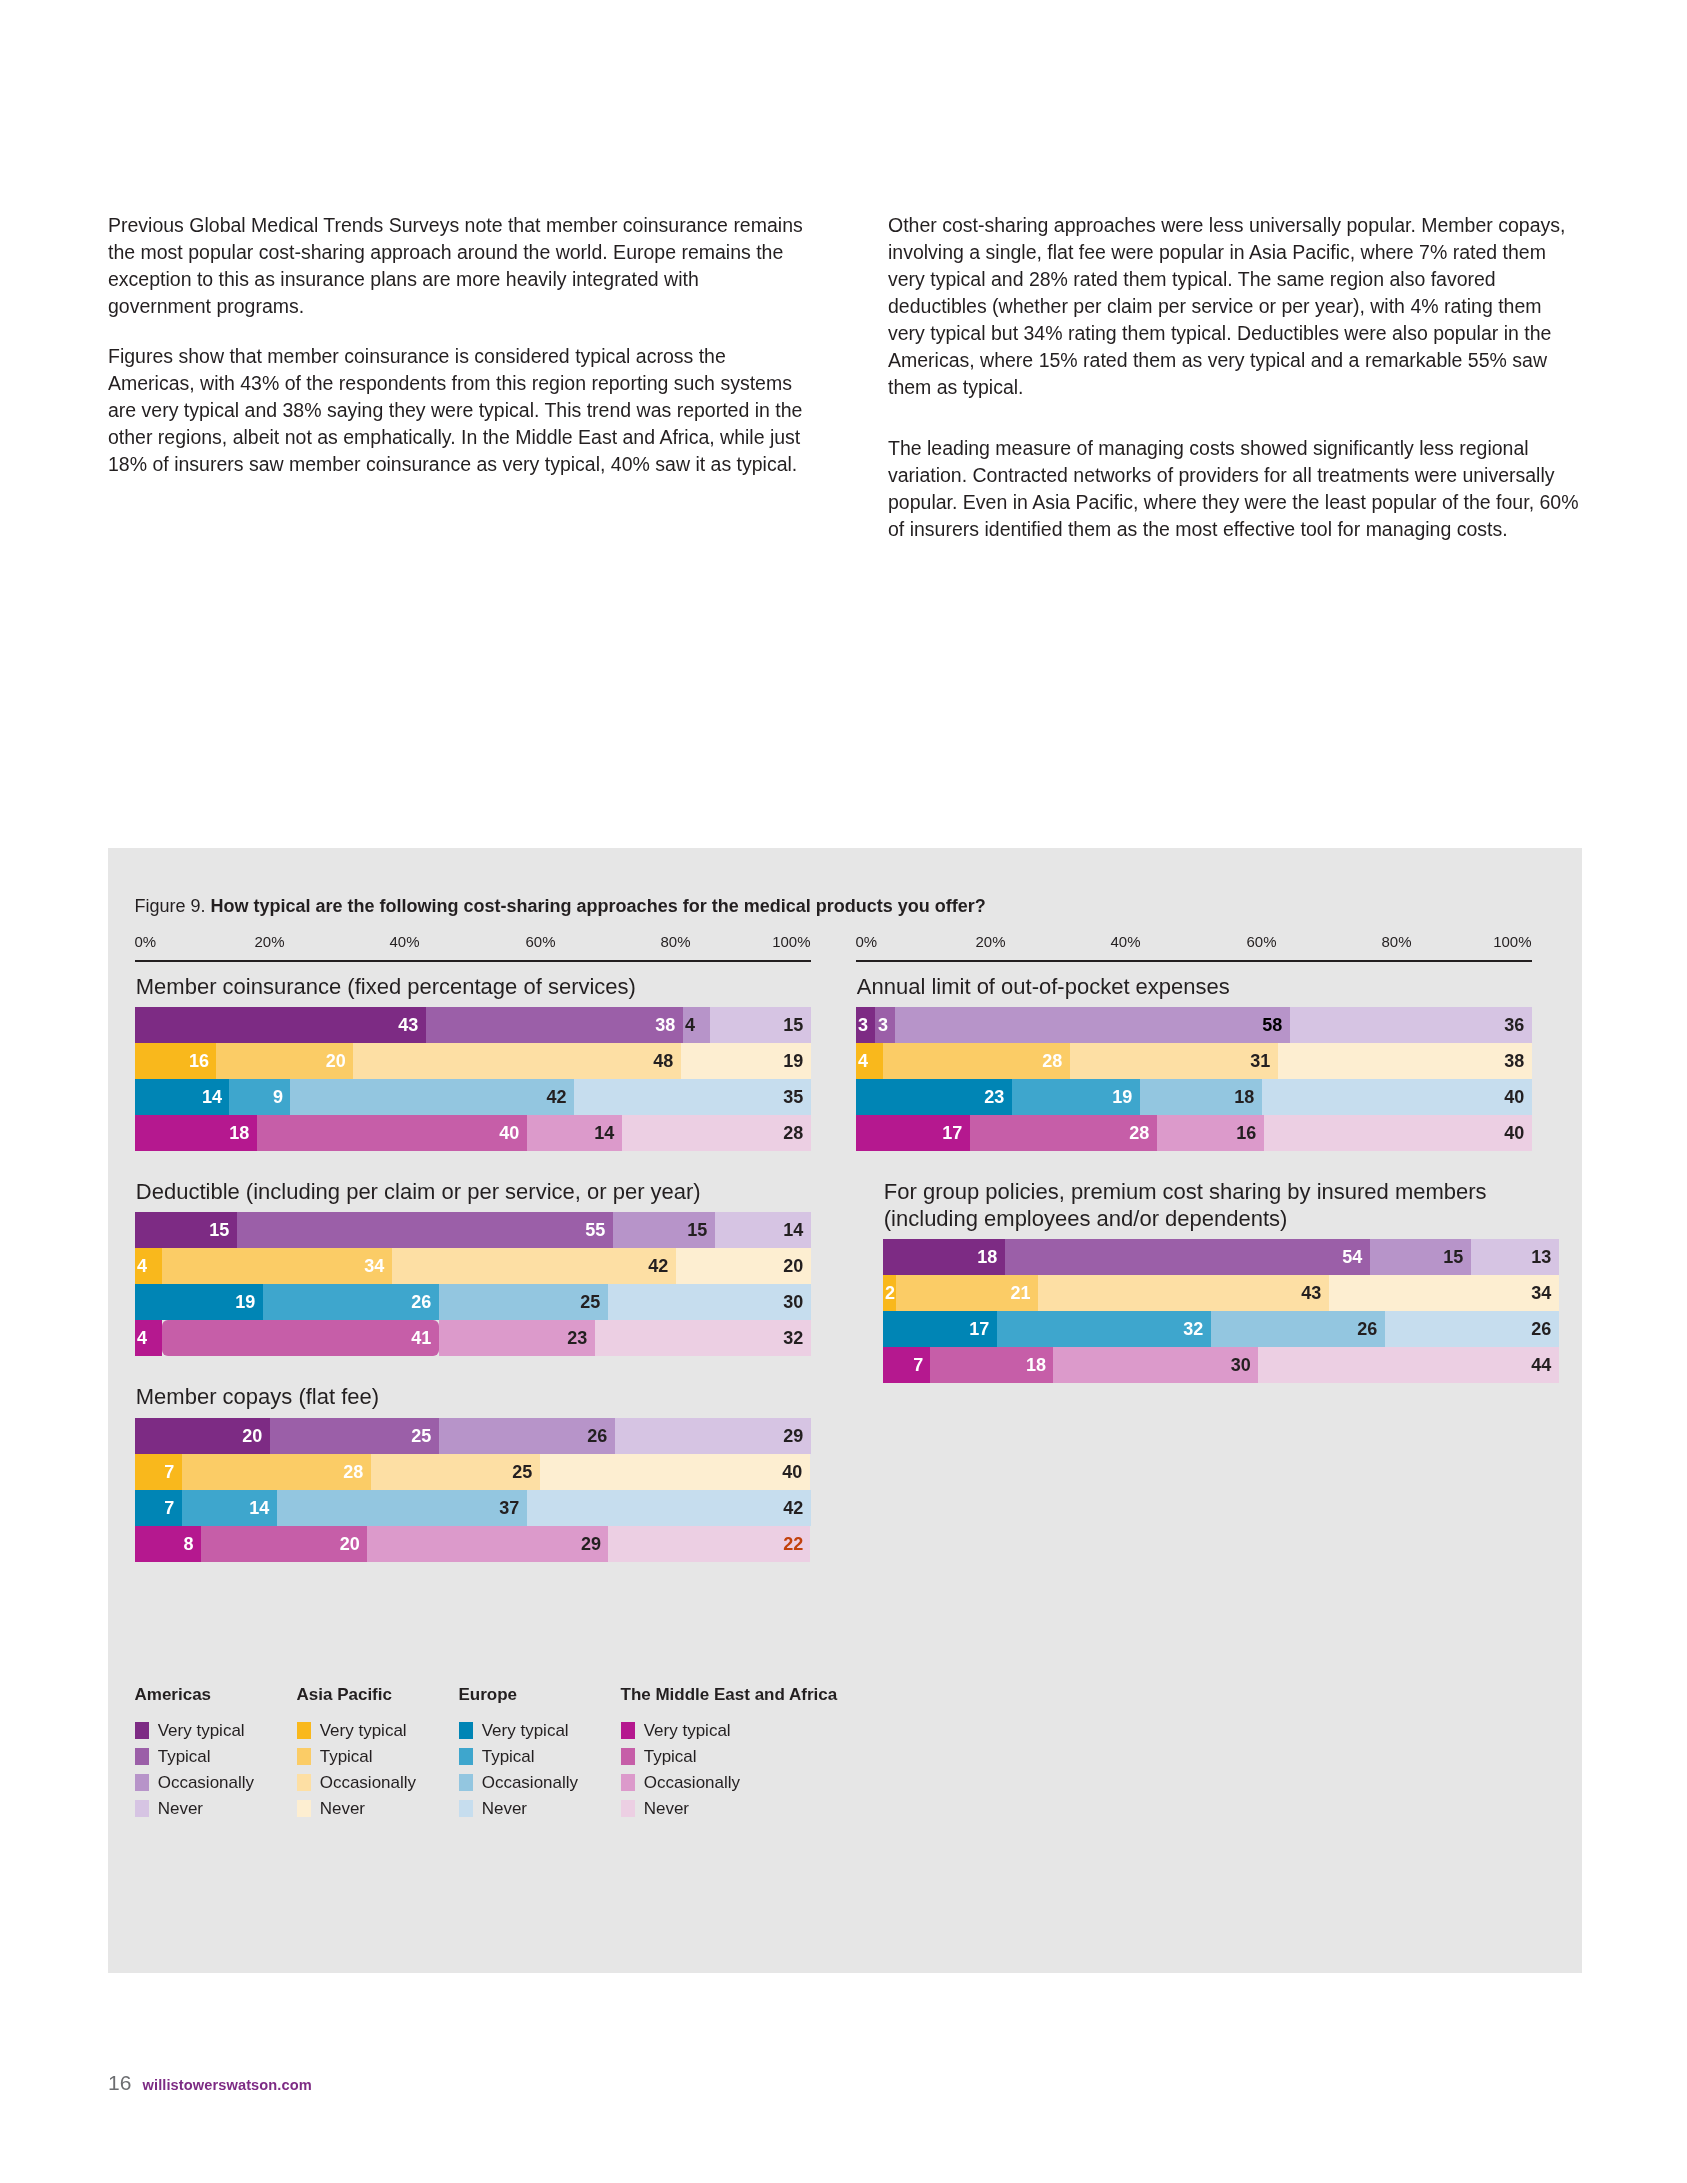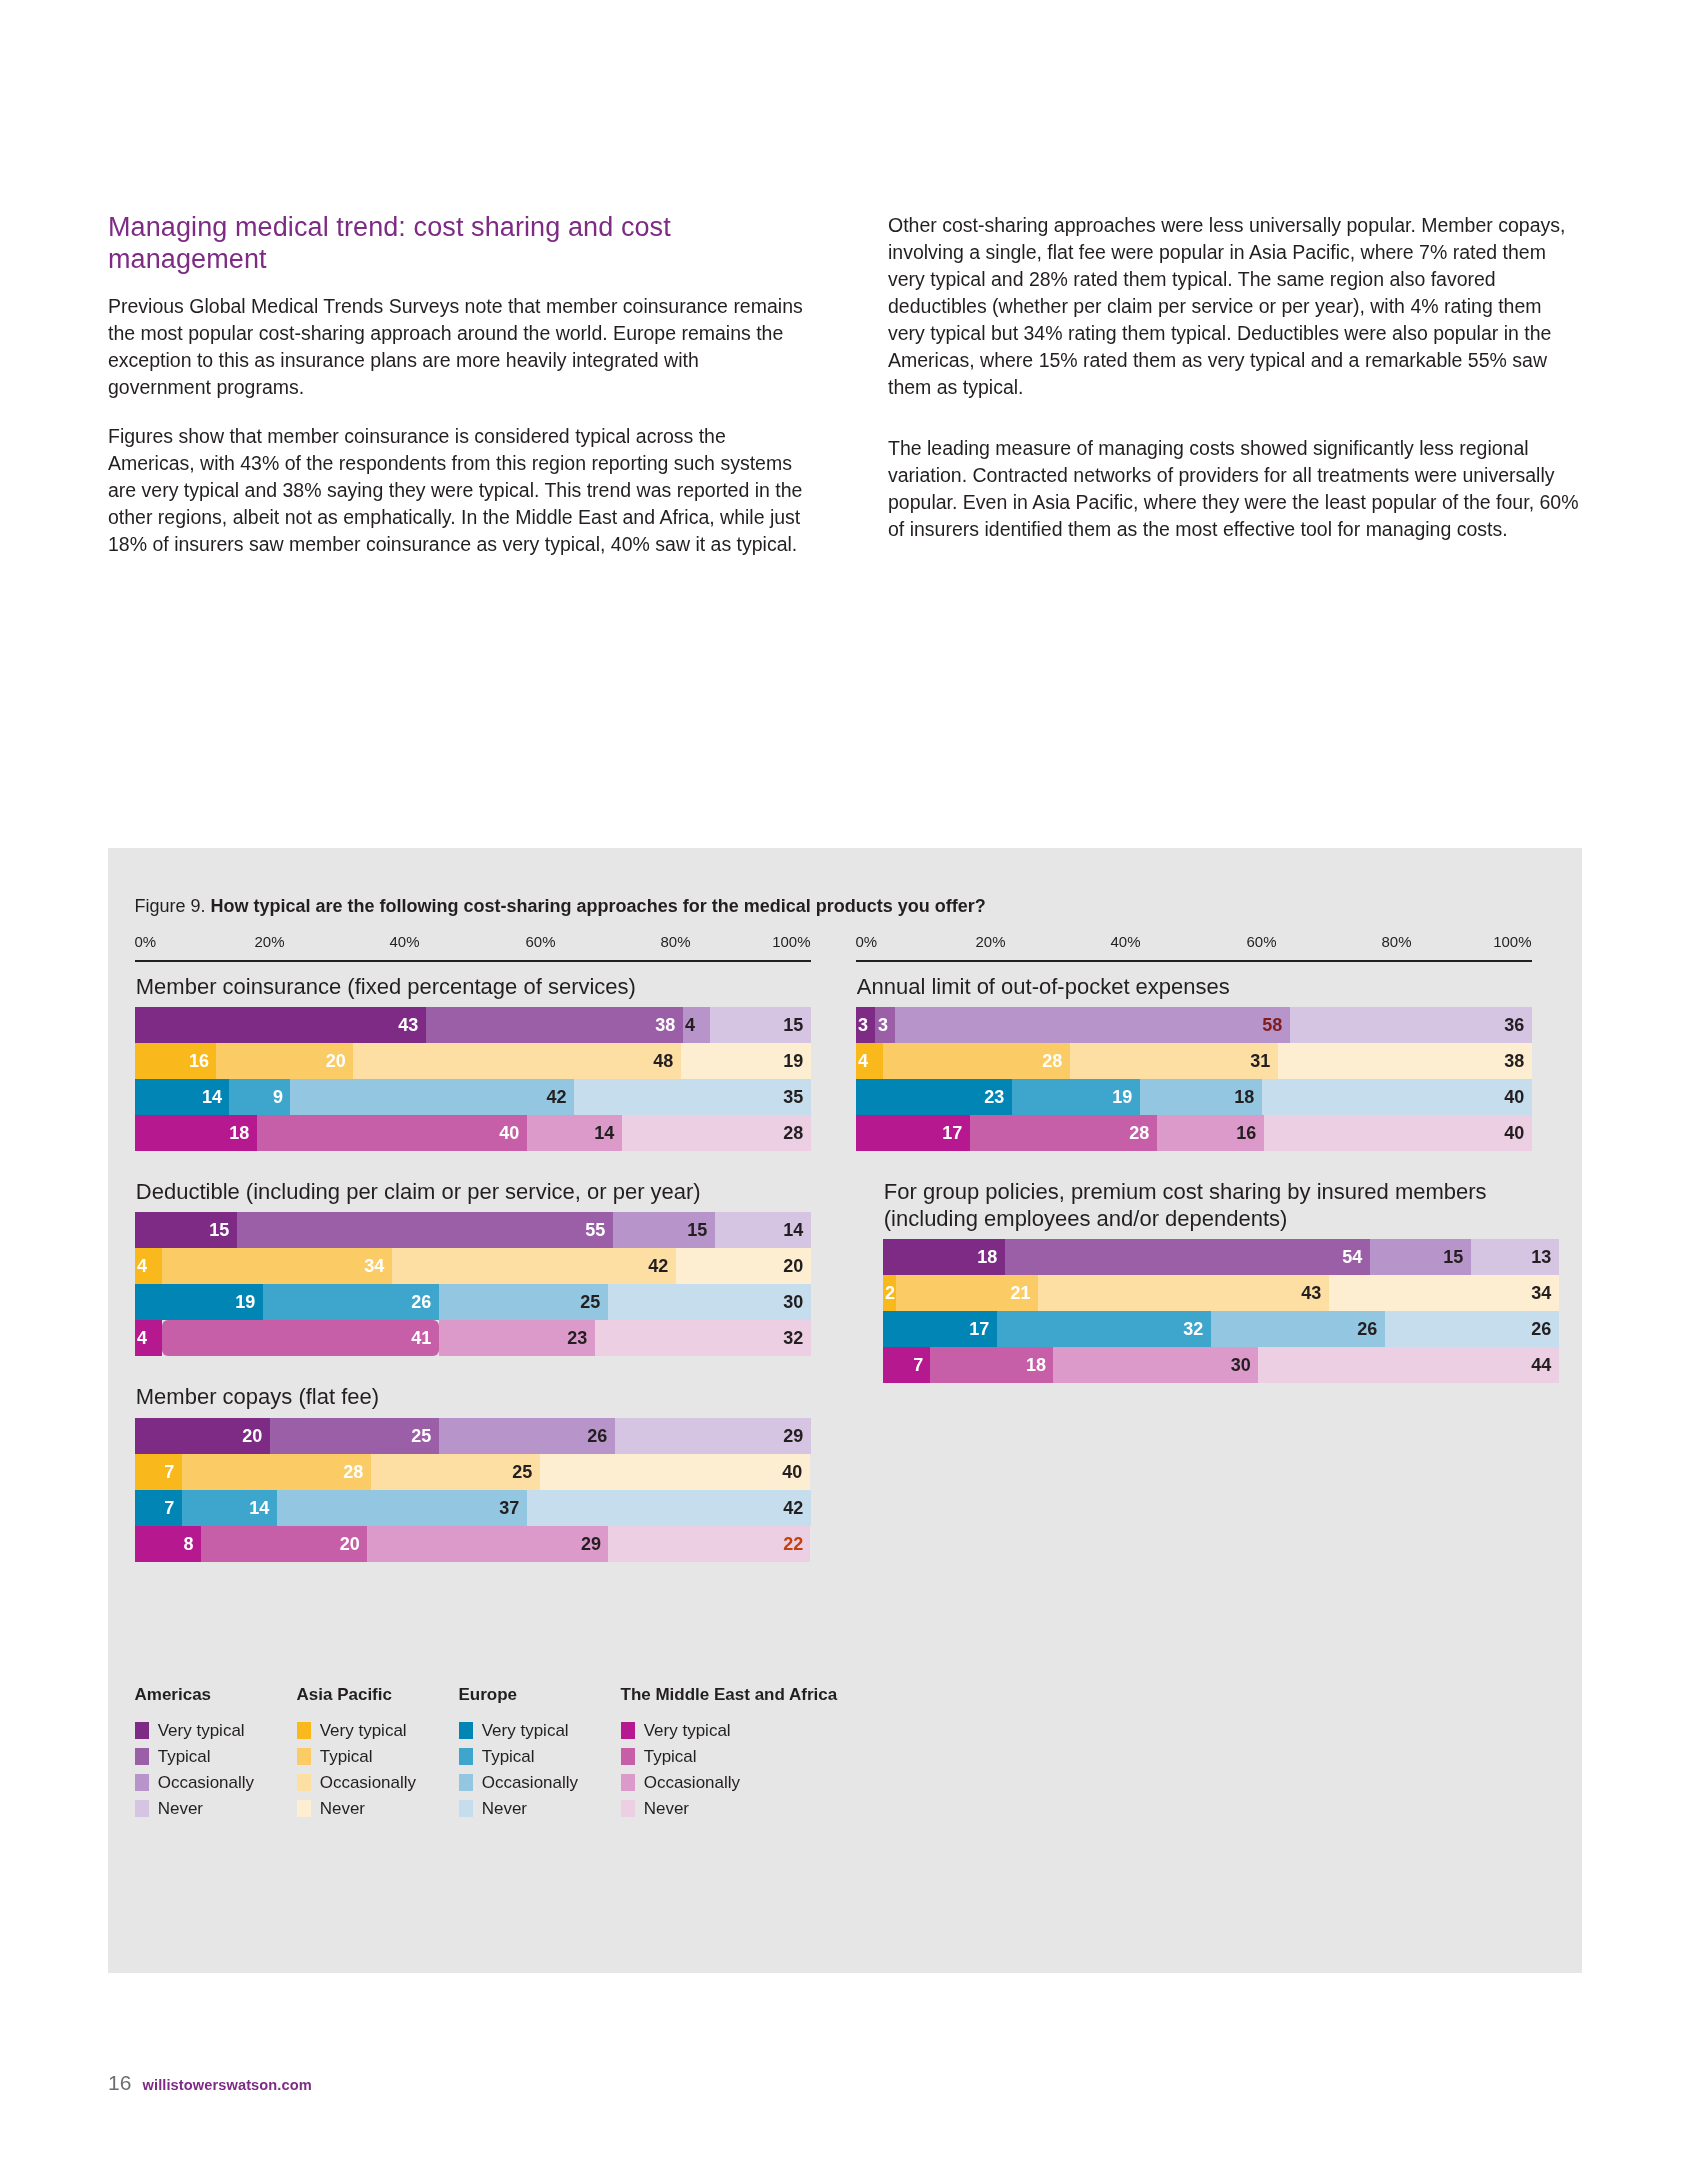--- a/index.html
+++ b/index.html
@@ -73,21 +73,20 @@
   .folio{font-size:21px;color:#6d6e71;margin-right:11.2px;}
   .brand{font-size:14.6px;font-weight:700;color:#7d2b84;letter-spacing:0.1px;}
 </style>
 </head>
 <body>
 
 <div class="page">
 
   <div class="cols">
     <div class="col left">
-      <h1 class="heading">Managing medical trend: cost sharing and cost management</h1>
       <p class="para">Previous Global Medical Trends Surveys note that member coinsurance remains the most popular cost-sharing approach around the world. Europe remains the exception to this as insurance plans are more heavily integrated with government programs.</p>
       <p class="para">Figures show that member coinsurance is considered typical across the Americas, with 43% of the respondents from this region reporting such systems are very typical and 38% saying they were typical. This trend was reported in the other regions, albeit not as emphatically. In the Middle East and Africa, while just 18% of insurers saw member coinsurance as very typical, 40% saw it as typical.</p>
     </div>
     <div class="col right">
       <p class="para">Other cost-sharing approaches were less universally popular. Member copays, involving a single, flat fee were popular in Asia Pacific, where 7% rated them very typical and 28% rated them typical. The same region also favored deductibles (whether per claim per service or per year), with 4% rating them very typical but 34% rating them typical. Deductibles were also popular in the Americas, where 15% rated them as very typical and a remarkable 55% saw them as typical.</p>
       <p class="para">The leading measure of managing costs showed significantly less regional variation. Contracted networks of providers for all treatments were universally popular. Even in Asia Pacific, where they were the least popular of the four, 60% of insurers identified them as the most effective tool for managing costs.</p>
     </div>
   </div>
 
   <div class="figure-panel">
@@ -308,21 +307,21 @@
           <div class="chart-block">
             <div class="chart-sub">Annual limit of out-of-pocket expenses</div>
             <div class="bars">
               <div class="bar-row">
                 <div class="seg" style="width: 20px; background: rgb(125, 43, 132); color: rgb(255, 255, 255); padding-right: 2.6px; justify-content: flex-start; padding-left: 2.6px;">
                   <span>3</span>
                 </div>
                 <div class="seg" style="width: 20px; background: rgb(155, 95, 168); color: rgb(255, 255, 255); padding-right: 2.6px; justify-content: flex-start; padding-left: 2.6px;">
                   <span>3</span>
                 </div>
-                <div class="seg" style="width: 396px; background: rgb(183, 148, 201); color: #7f1d1d;">
+                <div class="seg" style="width: 396px; background: rgb(183, 148, 201); color: #000000;">
                   <span>58</span>
                 </div>
                 <div class="seg" style="width: 243px; background: rgb(214, 196, 227); color: rgb(35, 31, 32);">
                   <span>36</span>
                 </div>
               </div>
               <div class="bar-row">
                 <div class="seg" style="width: 27px; background: rgb(249, 184, 28); color: rgb(255, 255, 255); padding-right: 2.6px; justify-content: flex-start; padding-left: 2.6px;">
                   <span>4</span>
                 </div>

